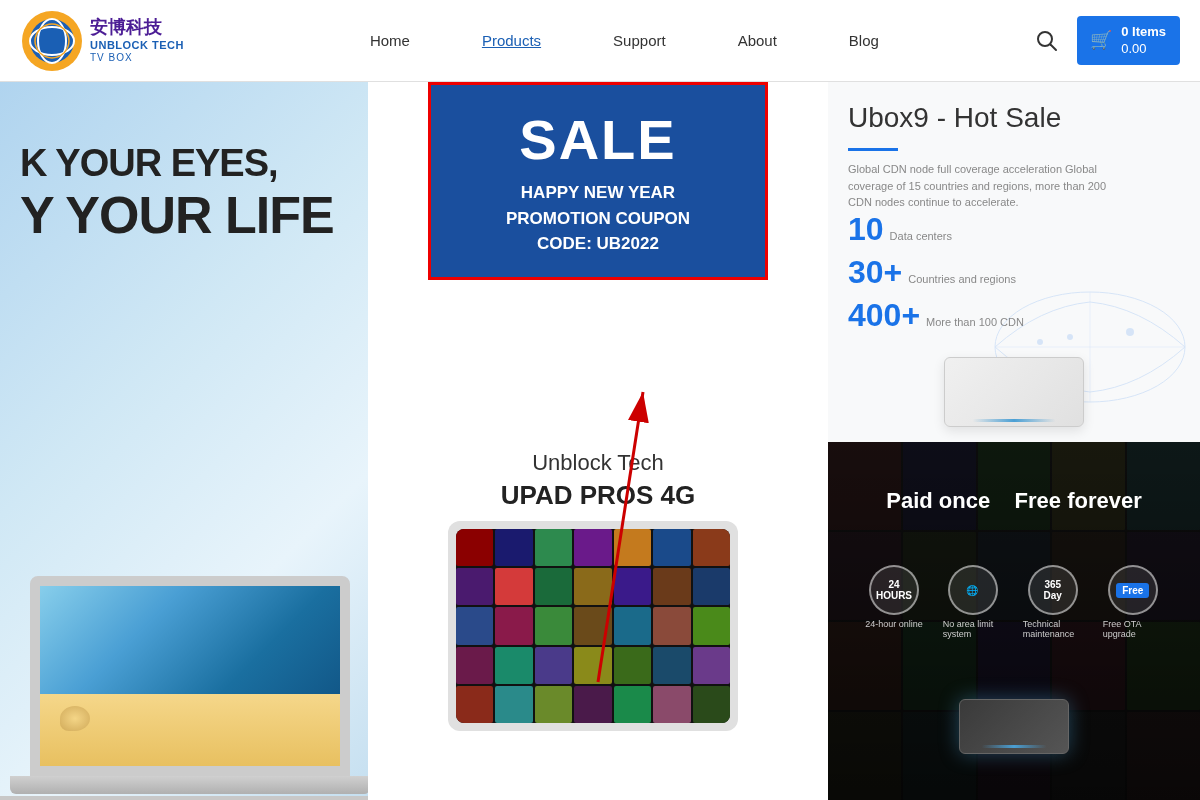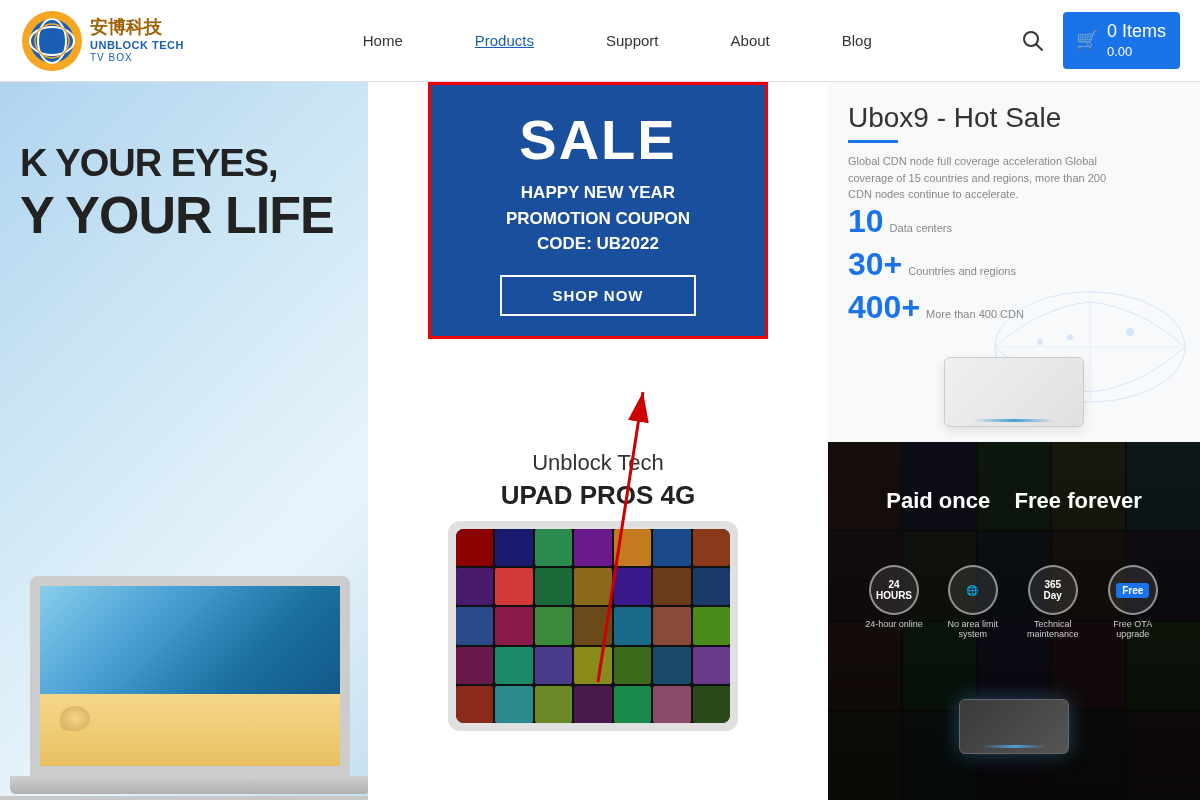--- a/index.html
+++ b/index.html
@@ -28,21 +28,21 @@
       position: relative;
       flex-shrink: 0;
     }
     .logo-text-block {
       margin-left: 6px;
       line-height: 1.2;
     }
     .logo-cn {
       font-size: 18px;
       font-weight: bold;
-      color: #a16207;
+      color: #4c1d95;
     }
     .logo-en {
       font-size: 11px;
       font-weight: bold;
       color: #1a5fb4;
       letter-spacing: 0.5px;
     }
     .logo-sub {
       font-size: 10px;
       color: #1a5fb4;
@@ -92,21 +92,21 @@
       padding: 8px 14px;
       cursor: pointer;
       display: flex;
       align-items: center;
       gap: 8px;
       font-size: 14px;
       line-height: 1.3;
     }
     .cart-icon { font-size: 18px; }
     .cart-text { text-align: left; }
-    .cart-items { font-size: 18px; font-weight: normal; }
+    .cart-items { font-size: 13px; font-weight: bold; }
     .cart-price { font-size: 13px; }
 
     
     .main-content {
       display: flex;
       height: 718px;
     }
 
     
     .hero-left {
@@ -281,21 +281,21 @@
       height: 360px;
       background: #f8f9fa;
       padding: 20px 20px 10px;
       position: relative;
       overflow: hidden;
     }
     .ubox9-title {
       font-size: 28px;
       font-weight: 300;
       color: #333;
-      margin-bottom: 6px;
+      margin-bottom: 14px;
     }
     .ubox9-divider {
       width: 50px;
       height: 3px;
       background: #1a73e8;
       margin-bottom: 10px;
     }
     .ubox9-desc {
       font-size: 11px;
       color: #888;
@@ -397,21 +397,20 @@
       justify-content: center;
       color: #fff;
       font-size: 10px;
       font-weight: bold;
       text-align: center;
       background: rgba(255,255,255,0.1);
     }
     .paid-icon-label {
       font-size: 9px;
       color: #ccc;
-      text-align: center;
       max-width: 60px;
     }
     .free-badge {
       background: #1a73e8;
       color: #fff;
       font-size: 10px;
       font-weight: bold;
       padding: 2px 6px;
       border-radius: 3px;
     }
@@ -517,21 +516,20 @@
     </div>
   </div>
 
   <div class="center-col">
 
     <div class="sale-popup">
       <div class="sale-title">SALE</div>
       <div class="sale-subtitle">
         HAPPY NEW YEAR<br>PROMOTION COUPON<br>CODE: UB2022
       </div>
-      <button class="shop-now-btn">SHOP NOW</button>
     </div>
 
     <svg class="arrow-svg-container" viewBox="0 0 340 320">
       <defs>
         <marker id="arrowhead" markerWidth="10" markerHeight="7" refX="10" refY="3.5" orient="auto">
           <polygon points="0 0, 10 3.5, 0 7" fill="#cc0000"></polygon>
         </marker>
       </defs>
       <line x1="170" y1="310" x2="215" y2="20" stroke="#cc0000" stroke-width="3" marker-end="url(#arrowhead)"></line>
     </svg>
@@ -595,21 +593,21 @@
         <div class="ubox9-stat-row">
           <span class="stat-num">10</span>
           <span class="stat-label">Data centers</span>
         </div>
         <div class="ubox9-stat-row">
           <span class="stat-num">30+</span>
           <span class="stat-label">Countries and regions</span>
         </div>
         <div class="ubox9-stat-row">
           <span class="stat-num">400+</span>
-          <span class="stat-label">More than 400 CDN</span>
+          <span class="stat-label">More than 100 CDN</span>
         </div>
       </div>
 
       <svg class="ubox9-bg-map" viewBox="0 0 200 120">
         <ellipse cx="100" cy="60" rx="95" ry="55" fill="none" stroke="#1a73e8" stroke-width="1"></ellipse>
         <path d="M5 60 Q50 20 100 15 Q150 20 195 60 Q150 100 100 105 Q50 100 5 60Z" fill="none" stroke="#1a73e8" stroke-width="1"></path>
         <line x1="5" y1="60" x2="195" y2="60" stroke="#1a73e8" stroke-width="0.5"></line>
         <line x1="100" y1="5" x2="100" y2="115" stroke="#1a73e8" stroke-width="0.5"></line>
         <circle cx="140" cy="45" r="4" fill="#1a73e8"></circle>
         <circle cx="80" cy="50" r="3" fill="#1a73e8"></circle>

